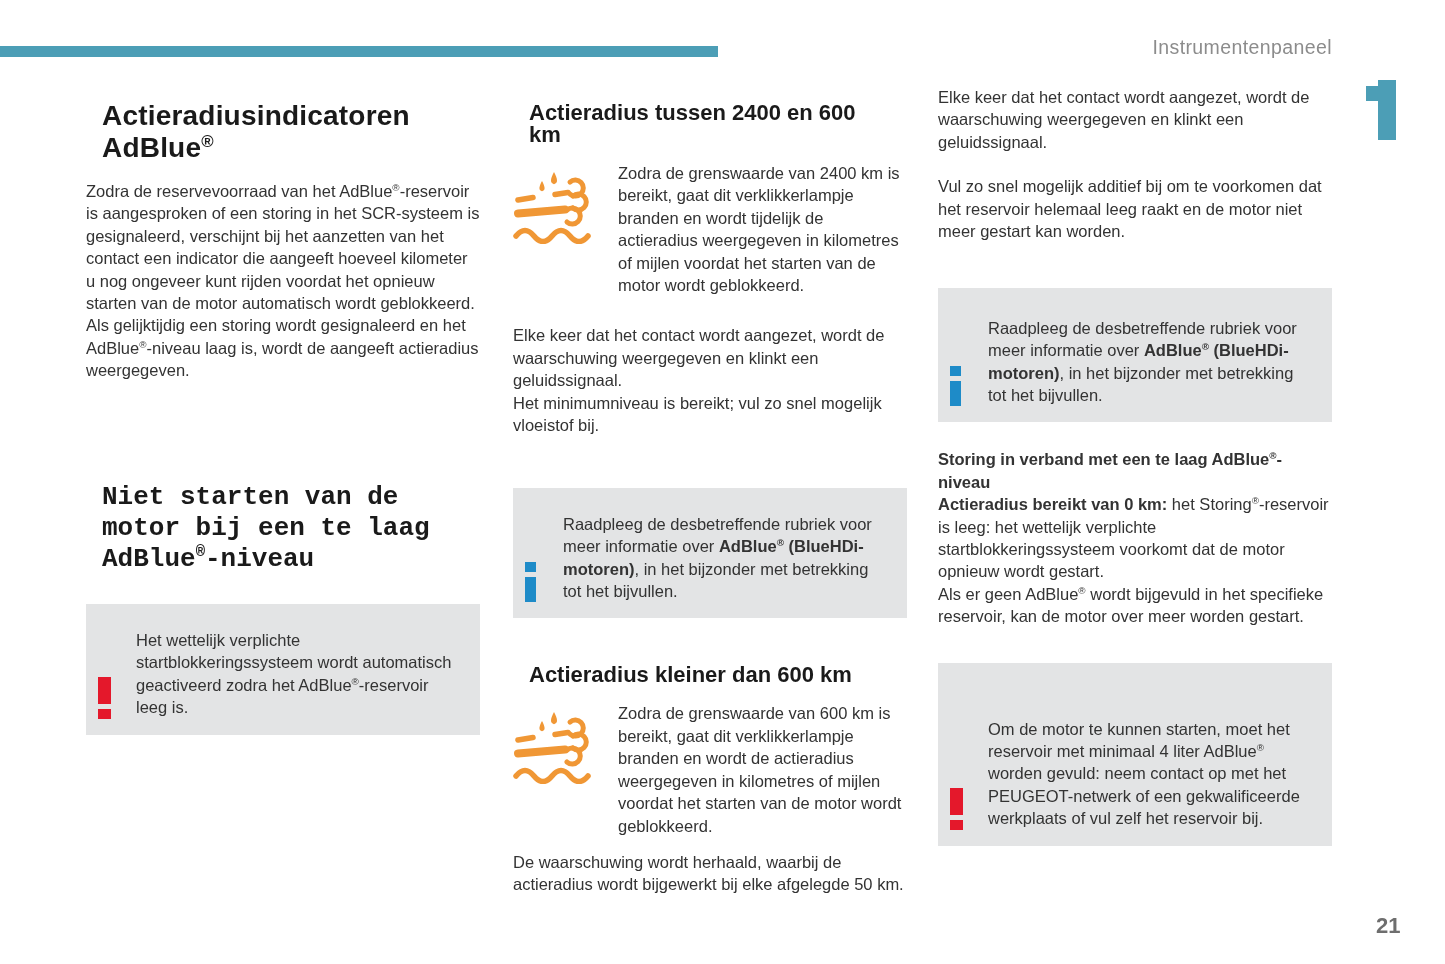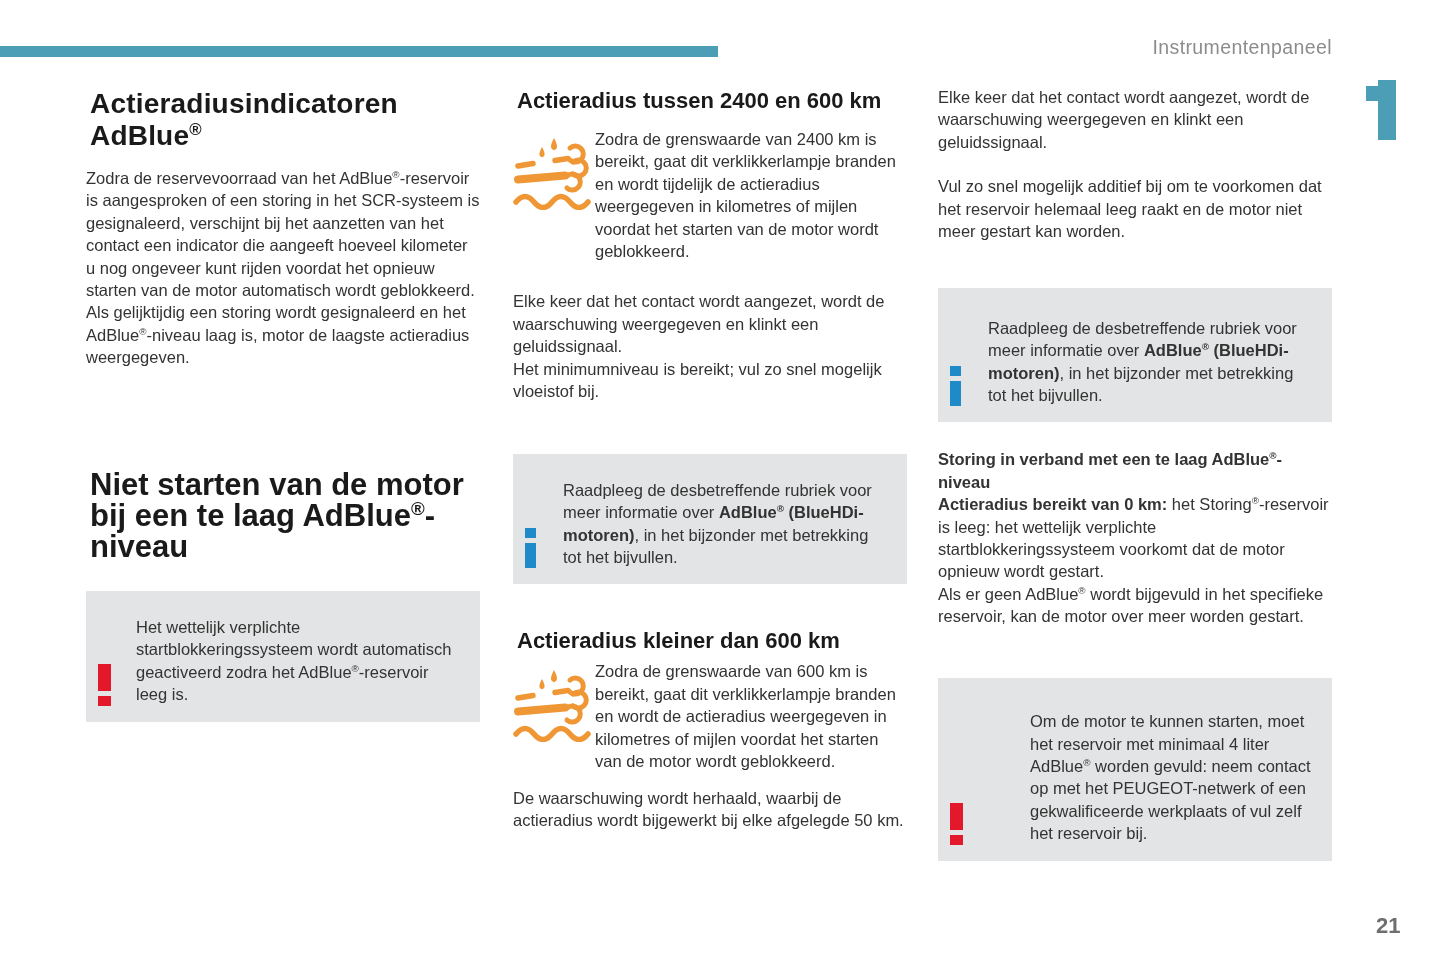--- a/index.html
+++ b/index.html
@@ -12,45 +12,45 @@
   .header-title{position:absolute;top:36px;right:113px;font-size:19.5px;color:var(--muted-gray,#8C8C8C);letter-spacing:.4px;}
   .chapter-num{position:absolute;left:1366px;top:80px;width:30px;height:60px;}
   .chapter-num rect{fill:var(--accent-teal,#4C9EB6);}
   .page-num{position:absolute;left:1376px;top:913px;font-size:22px;font-weight:bold;color:var(--page-number-gray,#6E6E6E);}
 
   .col{position:absolute;width:394px;}
   .col1{left:86px;top:84px;}
   .col2{left:513px;top:86px;}
   .col3{left:938px;top:86px;}
 
-  h1,h2,h3{margin:4px;color:var(--heading-dark,#1A1A1A);}
+  h1,h2,h3{margin:16px;color:var(--heading-dark,#1A1A1A);}
   h1{font-size:28px;line-height:32px;letter-spacing:.2px;}
-  h2{font-size:31px;line-height:31px;}
+  h2{font-size:26px;line-height:31px;font-family:Liberation Mono, monospace;}
   h3{font-size:22px;line-height:22px;}
   p.body{font-size:16.5px;line-height:22.4px;margin:0;white-space:pre-line;}
   sup{font-size:60%;line-height:0;}
   .b{font-weight:bold;}
 
   .col1 .intro{margin-top:15px;}
   .col1 h2{margin-top:100px;}
   .col1 .box{margin-top:29px;min-height:131px;}
   .col1 h3{margin-top:20px;}
   .col1 .after-h3{margin-top:2px;}
 
-  .col2 .icon-row{margin-top:16px;}
+  .col2 .icon-row{margin-top:16px;gap:23px;}
   .col2 .p-mid{margin-top:28px;}
   .col2 .box{margin-top:52px;min-height:130px;}
   .col2 h3.second{margin-top:46px;}
   .col2 .icon-row.two{margin-top:8px;}
   .col2 .p-end{margin-top:14px;}
 
   .col3 .p2{margin-top:22px;}
   .col3 .box.info-box{margin-top:46px;min-height:134px;}
   .col3 .storing{margin-top:26px;}
-  .col3 .box.warn{margin-top:50px;min-height:183px;gap:42px;}
+  .col3 .box.warn{margin-top:35px;min-height:183px;}
 
   .box{background:var(--box-gray,#E3E4E5);display:flex;align-items:flex-end;
        padding:12px 16px 16px 12px;box-sizing:border-box;}
   .icon-col{width:38px;flex:none;padding-top:3px;}
   .box p.body{flex:1;}
 
   .excl .bar{width:13px;height:27px;background:var(--warning-red,#E4182B);}
   .excl .dot{width:13px;height:10px;background:var(--warning-red,#E4182B);margin-top:5px;}
   .infoi .dot{width:11px;height:10px;background:var(--info-blue,#1E8BC8);}
   .infoi .bar{width:11px;height:25px;background:var(--info-blue,#1E8BC8);margin-top:5px;}
@@ -69,21 +69,21 @@
 <div class="chapter-num">
   <svg width="30" height="60" viewBox="0 0 30 60">
     <rect x="12" y="0" width="18" height="60"></rect>
     <rect x="0" y="6" width="15" height="15"></rect>
   </svg>
 </div>
 
 <div class="col col1">
   <h1><span>Actieradiusindicatoren AdBlue</span><sup>®</sup></h1>
   <p class="body intro"><span>Zodra de reservevoorraad van het AdBlue</span><sup>®</sup><span>-reservoir is aangesproken of een storing in het SCR-systeem is gesignaleerd, verschijnt bij het aanzetten van het contact een indicator die aangeeft hoeveel kilometer u nog ongeveer kunt rijden voordat het opnieuw starten van de motor automatisch wordt geblokkeerd.
-Als gelijktijdig een storing wordt gesignaleerd en het AdBlue</span><sup>®</sup><span>-niveau laag is, motor de laagste actieradius weergegeven.</span></p>
+Als gelijktijdig een storing wordt gesignaleerd en het AdBlue</span><sup>®</sup><span>-niveau laag is, wordt de aangeeft actieradius weergegeven.</span></p>
   <h2><span>Niet starten van de motor bij een te laag AdBlue</span><sup>®</sup><span>-niveau</span></h2>
   <div class="box warn">
     <div class="icon-col">
       <div class="excl">
         <div class="bar"></div>
         <div class="dot"></div>
       </div>
     </div>
     <p class="body"><span>Het wettelijk verplichte startblokkeringssysteem wordt automatisch geactiveerd zodra het AdBlue</span><sup>®</sup><span>-reservoir leeg is.</span></p>
   </div>

